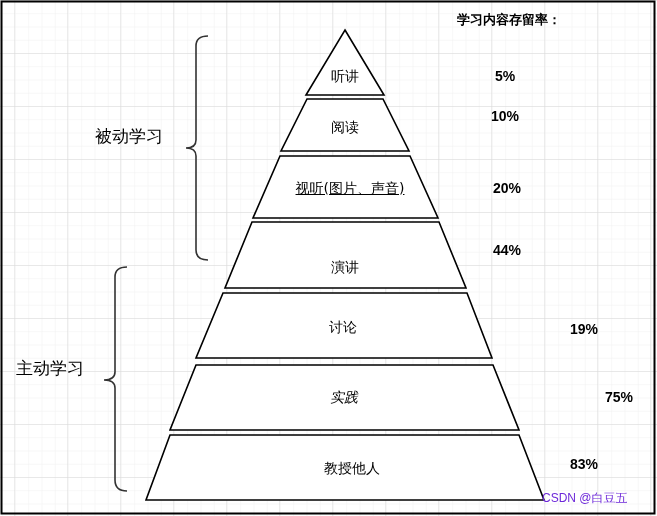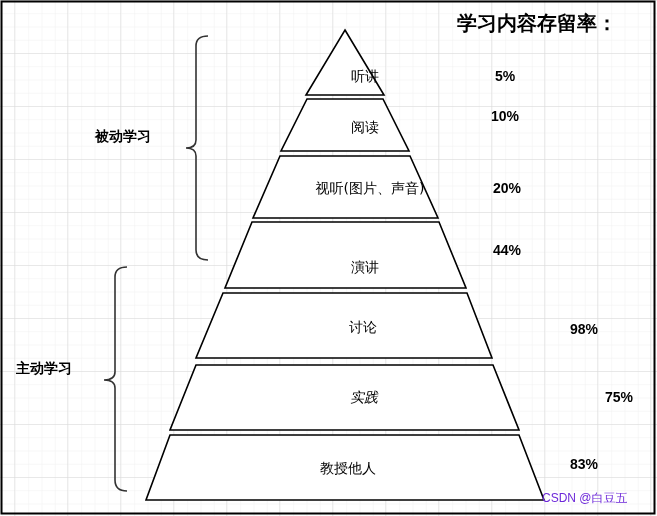--- a/index.html
+++ b/index.html
@@ -1,21 +1,21 @@
 <!DOCTYPE html>
 <html><head>
   <meta charset="utf-8">
   <style>
     html, body { margin: 0; padding: 0; background: #ffffff; }
     body { width: 657px; height: 516px; overflow: hidden; position: relative; font-family: "DejaVu Sans", "Liberation Sans", sans-serif; }
     #canvas { position: absolute; left: 0; top: 0; width: 657px; height: 516px; }
-    .lbl { position: absolute; font-size: 14px; color: #000; white-space: nowrap; transform: translate(-50%, -50%); line-height: 1; margin-left: 20px; }
+    .lbl { position: absolute; font-size: 14px; color: #000; white-space: nowrap; transform: translate(-50%, -50%); line-height: 1; }
     .pct { position: absolute; font-size: 14px; font-weight: bold; color: #000; white-space: nowrap; transform: translate(-50%, -50%); font-family: "Liberation Sans", sans-serif; line-height: 1; }
-    .title { position: absolute; font-size: 20px; font-weight: bold; color: #000; white-space: nowrap; left: 457px; top: 13px; line-height: 1; }
-    .group { position: absolute; font-size: 14px; color: #000; white-space: nowrap; transform: translate(0, -50%); line-height: 1; font-weight: bold; }
+    .title { position: absolute; font-size: 13px; font-weight: bold; color: #000; white-space: nowrap; left: 457px; top: 13px; line-height: 1; }
+    .group { position: absolute; font-size: 17px; color: #000; white-space: nowrap; transform: translate(0, -50%); line-height: 1; }
     .wm { position: absolute; left: 542px; top: 492px; font-size: 12px; color: #6d28d9; white-space: nowrap; font-family: "Liberation Sans", sans-serif; line-height: 1; }
   </style>
 </head>
 <body>
 
 <svg id="canvas" width="657" height="516" viewBox="0 0 657 516" xmlns="http://www.w3.org/2000/svg">
   <defs>
     <pattern id="minor" x="1" y="0" width="13.25" height="13.25" patternUnits="userSpaceOnUse">
       <path d="M 13.25 0 L 0 0 0 13.25" fill="none" stroke="#efefef" stroke-width="1"></path>
     </pattern>
@@ -41,27 +41,27 @@
   <path d="M 127 267 Q 115 267 115 277 L 115 372 Q 115 380 104 380 Q 115 380 115 388 L 115 480 Q 115 491 127 491" fill="none" stroke="#333" stroke-width="1.6"></path>
 </svg>
 
 <div class="title">学习内容存留率：</div>
 
 <div class="group" style="left:95px; top:136px;">被动学习</div>
 <div class="group" style="left:16px; top:368px;">主动学习</div>
 
 <div class="lbl" style="left:345px; top:76px;">听讲</div>
 <div class="lbl" style="left:345px; top:127px;">阅读</div>
-<div class="lbl" style="left:350px; top:188px;">视听(图片、声音)</div>
+<div class="lbl" style="left:350px; top:188px;text-decoration:underline;">视听(图片、声音)</div>
 <div class="lbl" style="left:345px; top:267px;">演讲</div>
 <div class="lbl" style="left:343px; top:327px;">讨论</div>
 <div class="lbl" style="left:344px; top:397px;font-style:italic;">实践</div>
-<div class="lbl" style="left:328px; top:468px;">教授他人</div>
+<div class="lbl" style="left:352px; top:468px;">教授他人</div>
 
 <div class="pct" style="left:505px; top:76px;">5%</div>
 <div class="pct" style="left:505px; top:116px;">10%</div>
 <div class="pct" style="left:507px; top:188px;">20%</div>
 <div class="pct" style="left:507px; top:250px;">44%</div>
-<div class="pct" style="left:584px; top:329px;">98%</div>
+<div class="pct" style="left:584px; top:329px;">19%</div>
 <div class="pct" style="left:584px; top:397px;margin-left:35px;">75%</div>
 <div class="pct" style="left:584px; top:464px;">83%</div>
 
 <div class="wm">CSDN @白豆五</div>
 
 </body></html>

